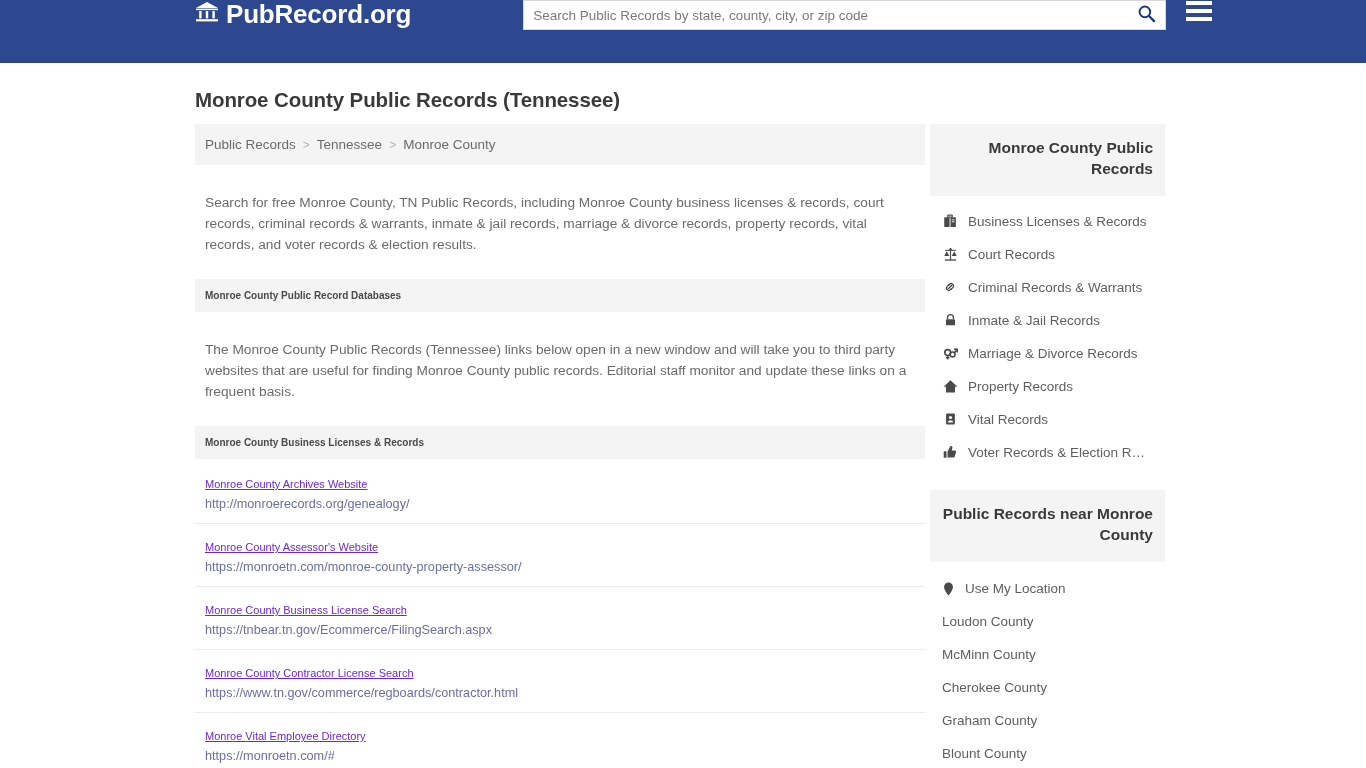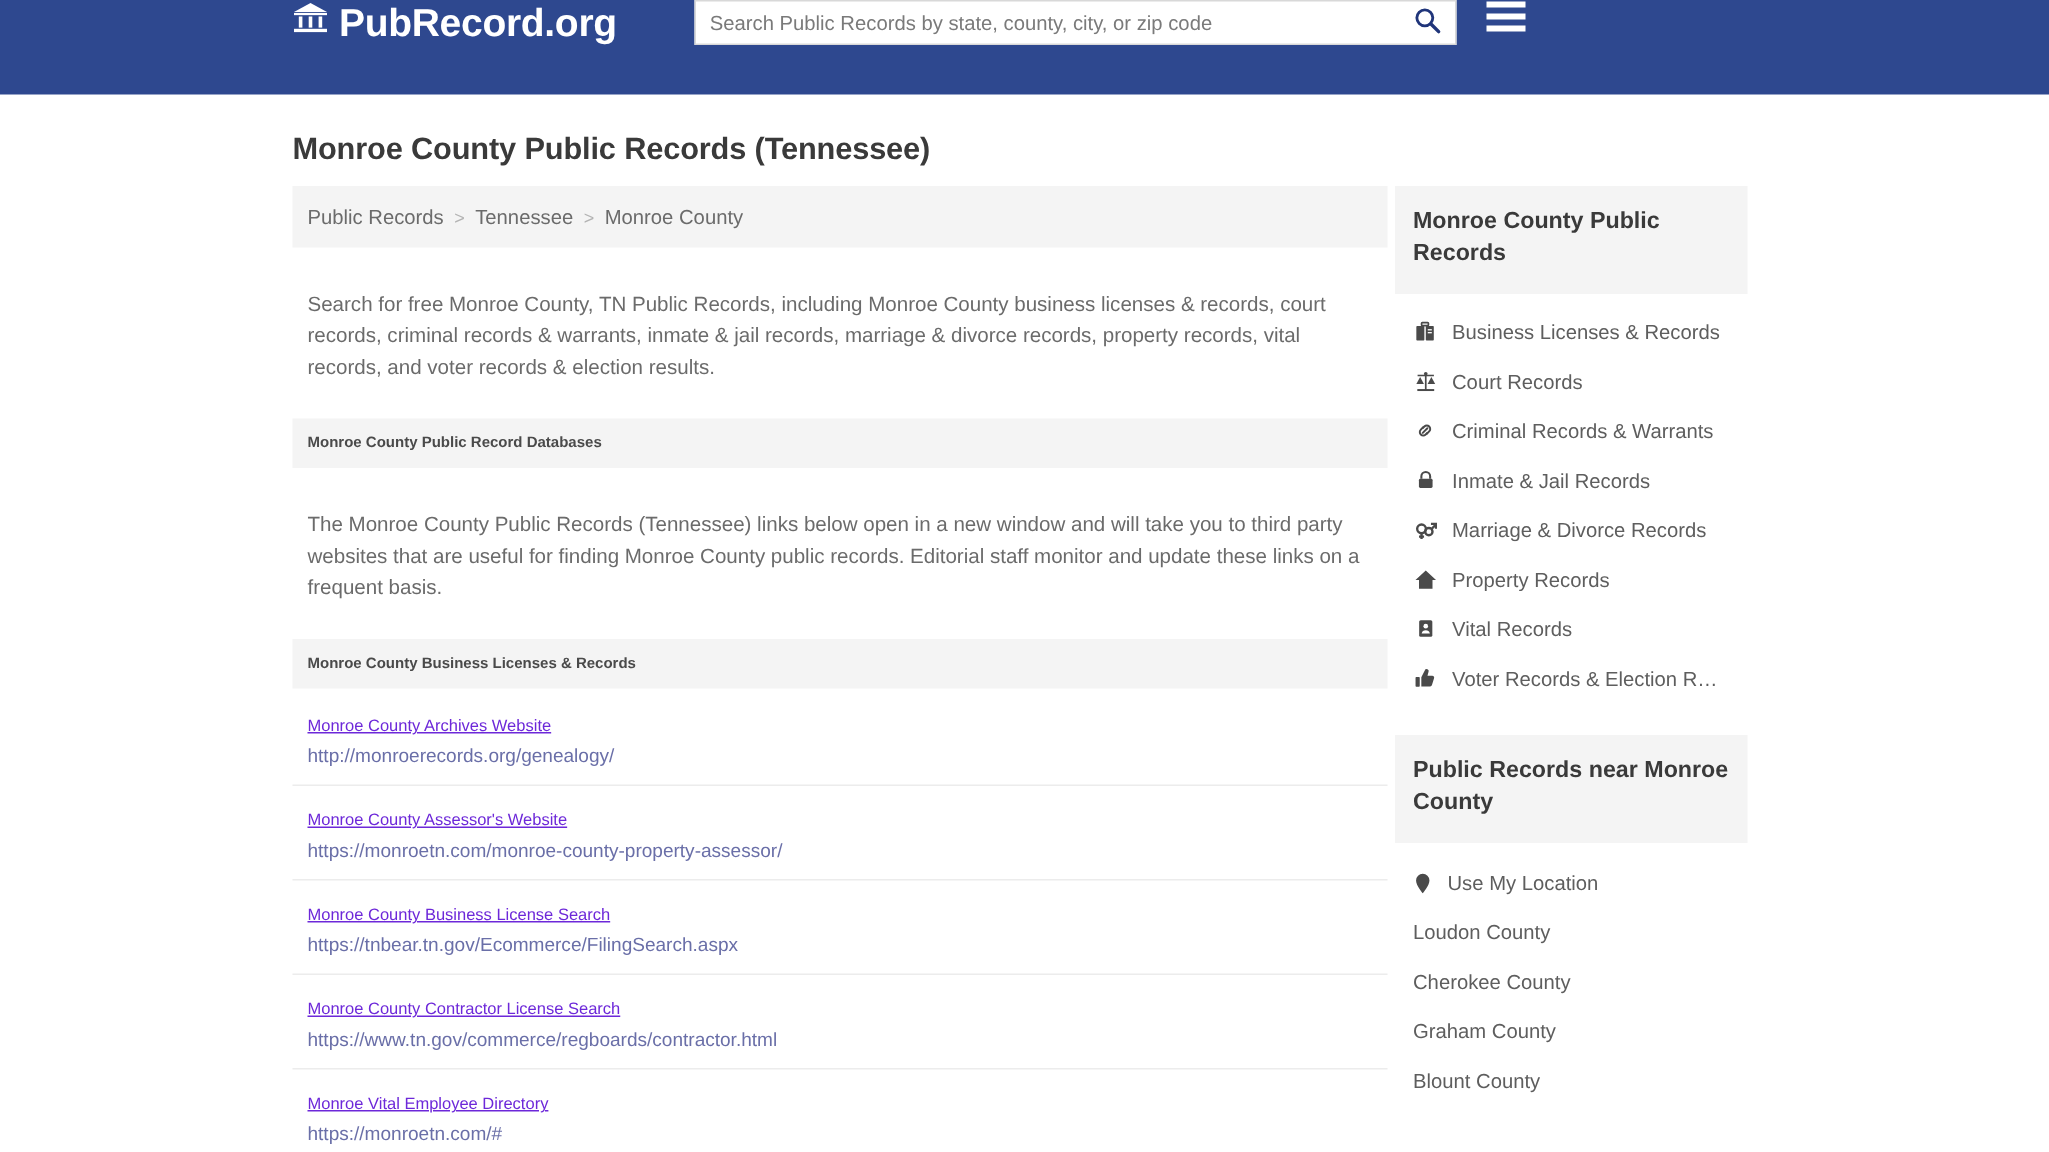--- a/index.html
+++ b/index.html
@@ -30,23 +30,23 @@
   .brand-icon { display: block; }
   .brand-name {
     color: #ffffff;
     font-size: 26px;
     font-weight: bold;
     letter-spacing: -0.2px;
     line-height: 1;
     white-space: nowrap;
   }
   .search-wrap {
-    margin-left: 52px;
+    margin-left: 112px;
     position: relative;
-    width: 508px;
+    width: 643px;
     height: 30px;
   }
   .search-input {
     width: 100%;
     height: 30px;
     border: 1px solid #d8d8d8;
     background: #ffffff;
     font-size: 13.5px;
     font-family: "Liberation Sans", sans-serif;
     color: #333;
@@ -161,20 +161,21 @@
   }
 
   
   .side-head {
     background: #f4f4f4;
     padding: 14px 12px 16px 12px;
     font-size: 15.5px;
     font-weight: bold;
     color: #3a3a3a;
     line-height: 1.35;
+    text-align: right;
   }
   .side-list { margin: 0; padding: 9px 0 0 0; list-style: none; }
   .side-item {
     display: flex;
     align-items: center;
     gap: 10px;
     padding: 9px 12px;
     font-size: 13.5px;
     color: #5e5e5e;
     cursor: pointer;
@@ -398,20 +399,23 @@
               <svg width="11" height="14" viewBox="0 0 12 16" aria-hidden="true">
                 <path d="M6 0.6 a5.1 5.1 0 0 0 -5.1 5.1 c0 3.9 5.1 9.7 5.1 9.7 s5.1 -5.8 5.1 -9.7 A5.1 5.1 0 0 0 6 0.6 z" fill="#4a4a4a"></path>
               </svg>
             </span>
             <span class="lbl">Use My Location</span>
           </li>
           <li class="near-item">
             <span class="lbl">Loudon County</span>
           </li>
           <li class="near-item">
+            <span class="lbl">McMinn County</span>
+          </li>
+          <li class="near-item">
             <span class="lbl">Cherokee County</span>
           </li>
           <li class="near-item">
             <span class="lbl">Graham County</span>
           </li>
           <li class="near-item">
             <span class="lbl">Blount County</span>
           </li>
         </ul>
       </div>

